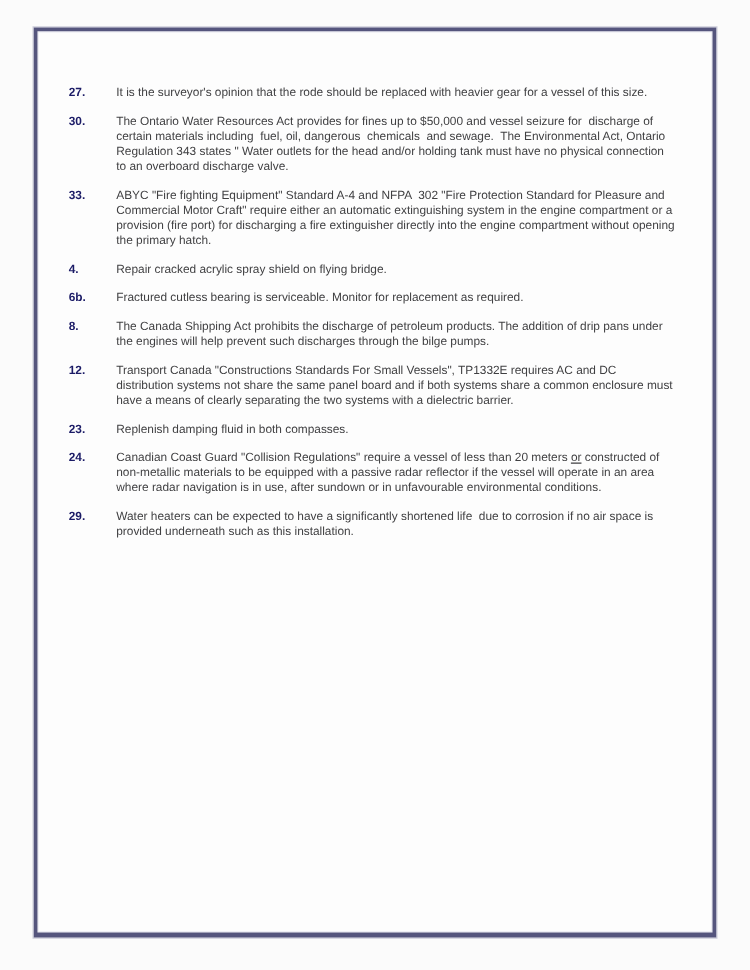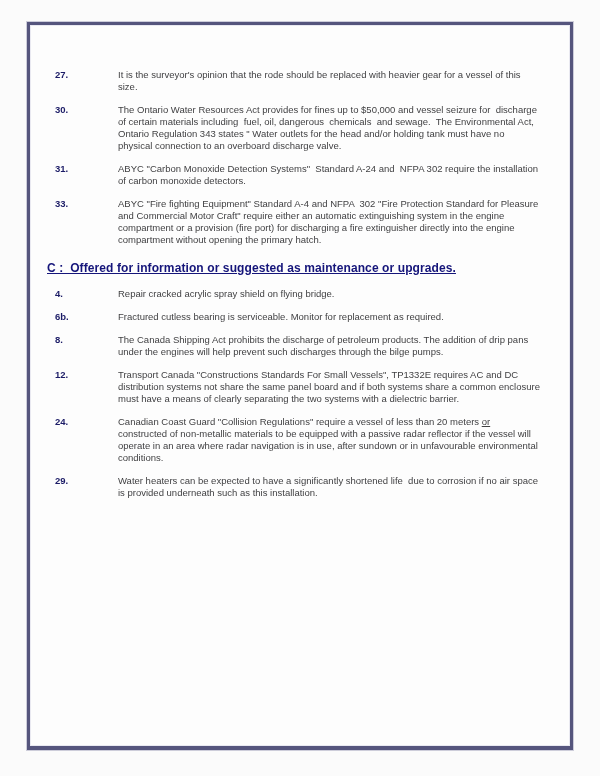--- a/index.html
+++ b/index.html
@@ -17,21 +17,20 @@
     border: 3px solid #55557d;
     border-bottom-width: 4px;
     box-shadow: 0 0 0 1px #cdcdda, inset 0 0 0 1px #e9e9f1;
   }
   .content {
     padding: 44px 30px 0 25px;
   }
   .item-row {
     display: flex;
     margin-bottom: 11px;
-    gap: 25px;
   }
   .item-num {
     flex: 0 0 38px;
     font-size: 9.5px;
     line-height: 12px;
     font-weight: bold;
     color: #1b1b66;
   }
   .item-text {
     flex: 1;
@@ -69,47 +68,46 @@
     <div id="section-b-list">
         <div class="item-row">
           <div class="item-num">27.</div>
           <div class="item-text"><span>It is the surveyor's opinion that the rode should be replaced with heavier gear for a vessel of this size.</span></div>
         </div>
         <div class="item-row">
           <div class="item-num">30.</div>
           <div class="item-text"><span>The Ontario Water Resources Act provides for fines up to $50,000 and vessel seizure for  discharge of certain materials including  fuel, oil, dangerous  chemicals  and sewage.  The Environmental Act, Ontario Regulation 343 states " Water outlets for the head and/or holding tank must have no physical connection to an overboard discharge valve.</span></div>
         </div>
         <div class="item-row">
-          <div class="item-num">31.</div>
-          <div class="item-text"><span>ABYC "Carbon Monoxide Detection Systems"  Standard A-24 and  NFPA 302 require the installation of carbon monoxide detectors.</span></div>
-        </div>
-        <div class="item-row">
           <div class="item-num">33.</div>
           <div class="item-text"><span>ABYC "Fire fighting Equipment" Standard A-4 and NFPA  302 "Fire Protection Standard for Pleasure and Commercial Motor Craft" require either an automatic extinguishing system in the engine compartment or a provision (fire port) for discharging a fire extinguisher directly into the engine compartment without opening the primary hatch.</span></div>
         </div>
       </div>
-    <div class="section-heading">C :  Offered for information or suggested as maintenance or upgrades.</div>
     <div id="section-c-list">
         <div class="item-row">
           <div class="item-num">4.</div>
           <div class="item-text"><span>Repair cracked acrylic spray shield on flying bridge.</span></div>
         </div>
         <div class="item-row">
           <div class="item-num">6b.</div>
           <div class="item-text"><span>Fractured cutless bearing is serviceable. Monitor for replacement as required.</span></div>
         </div>
         <div class="item-row">
           <div class="item-num">8.</div>
           <div class="item-text"><span>The Canada Shipping Act prohibits the discharge of petroleum products. The addition of drip pans under the engines will help prevent such discharges through the bilge pumps.</span></div>
         </div>
         <div class="item-row">
           <div class="item-num">12.</div>
           <div class="item-text"><span>Transport Canada "Constructions Standards For Small Vessels", TP1332E requires AC and DC distribution systems not share the same panel board and if both systems share a common enclosure must have a means of clearly separating the two systems with a dielectric barrier.</span></div>
         </div>
         <div class="item-row">
+          <div class="item-num">23.</div>
+          <div class="item-text"><span>Replenish damping fluid in both compasses.</span></div>
+        </div>
+        <div class="item-row">
           <div class="item-num">24.</div>
           <div class="item-text"><span>Canadian Coast Guard "Collision Regulations" require a vessel of less than 20 meters </span><span class="u">or</span><span> constructed of non-metallic materials to be equipped with a passive radar reflector if the vessel will operate in an area where radar navigation is in use, after sundown or in unfavourable environmental conditions.</span></div>
         </div>
         <div class="item-row">
           <div class="item-num">29.</div>
           <div class="item-text"><span>Water heaters can be expected to have a significantly shortened life  due to corrosion if no air space is provided underneath such as this installation.</span></div>
         </div>
       </div>
   </div>
 </div>

